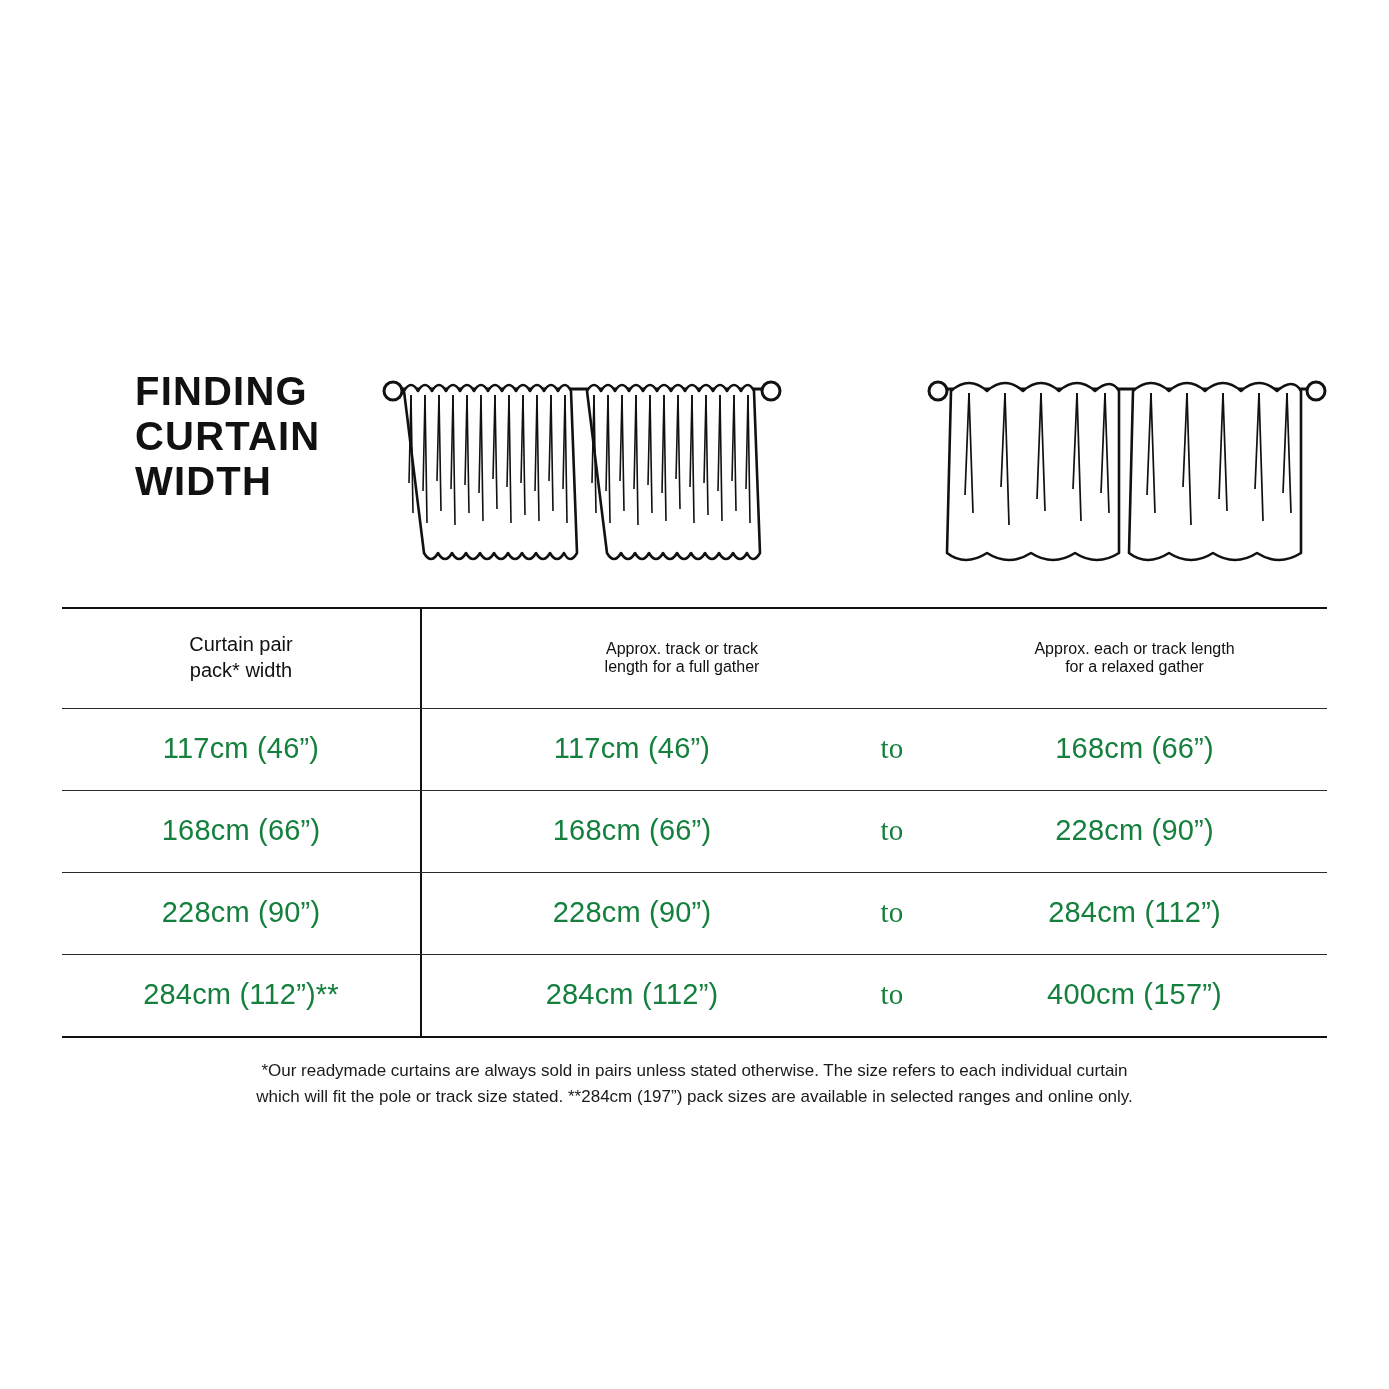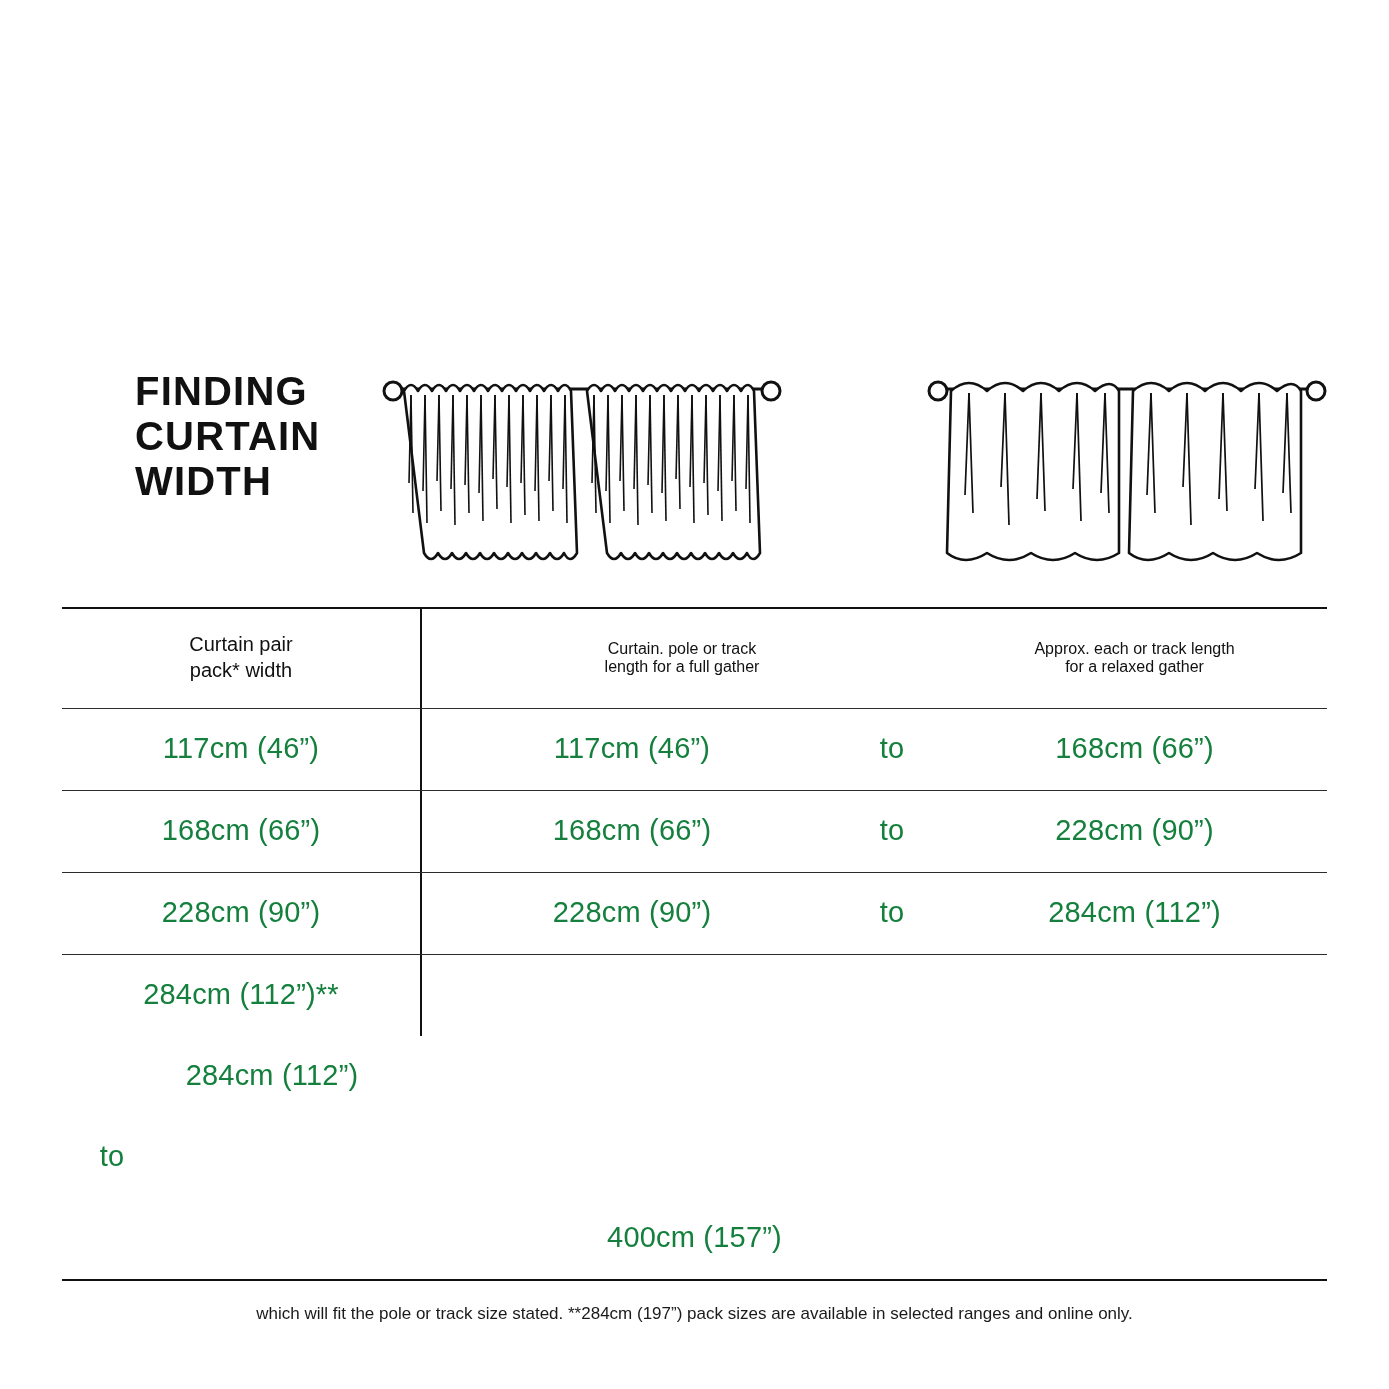--- a/index.html
+++ b/index.html
@@ -68,36 +68,36 @@
   }
 
   .trow {
     display: flex;
     align-items: stretch;
     border-bottom: 1px solid #2b2b2b;
   }
   .trow.head {
     border-bottom: 1px solid #2b2b2b;
   }
-  .trow.last { border-bottom: 2px solid #111111; flex-direction: column; }
+  .trow.last { border-bottom: 2px solid #111111; }
 
   .cell {
     display: flex;
     align-items: center;
     justify-content: center;
     text-align: center;
     box-sizing: border-box;
   }
 
   .col-1 {
     width: 360px;
     border-right: 2px solid #111111;
   }
   .col-2 { width: 420px; }
-  .col-to { width: 100px; }
+  .col-to { width: 100px; font-family: Liberation Serif, serif; }
   .col-3 { flex: 1; }
 
   .head .cell {
     font-size: 20px;
     line-height: 1.32;
     padding: 22px 10px 24px 10px;
     color: #111111;
   }
   .head .col-2-3 {
     flex: 1;
@@ -253,21 +253,21 @@
 
       <div class="trow head">
         <div class="cell col-1">
           <div>
             <div>Curtain pair</div>
             <div>pack* width</div>
           </div>
         </div>
         <div class="col-2-3">
           <div class="h2">
-            <div>Curtain. pole or track</div>
+            <div>Approx. track or track</div>
             <div>length for a full gather</div>
           </div>
           <div class="h3">
             <div>Approx. each or track length</div>
             <div>for a relaxed gather</div>
           </div>
         </div>
       </div>
 
       <div class="trow body-row">
@@ -294,17 +294,18 @@
       <div class="trow body-row last">
         <div class="cell col-1">284cm (112”)**</div>
         <div class="cell col-2">284cm (112”)</div>
         <div class="cell col-to">to</div>
         <div class="cell col-3">400cm (157”)</div>
       </div>
 
     </div>
 
     <div class="footnote">
+      <span class="fn-line">*Our readymade curtains are always sold in pairs unless stated otherwise. The size refers to each individual curtain</span>
       <span class="fn-line">which will fit the pole or track size stated. **284cm (197”) pack sizes are available in selected ranges and online only.</span>
     </div>
 
   </div>
 </div>
 
 </body></html>

